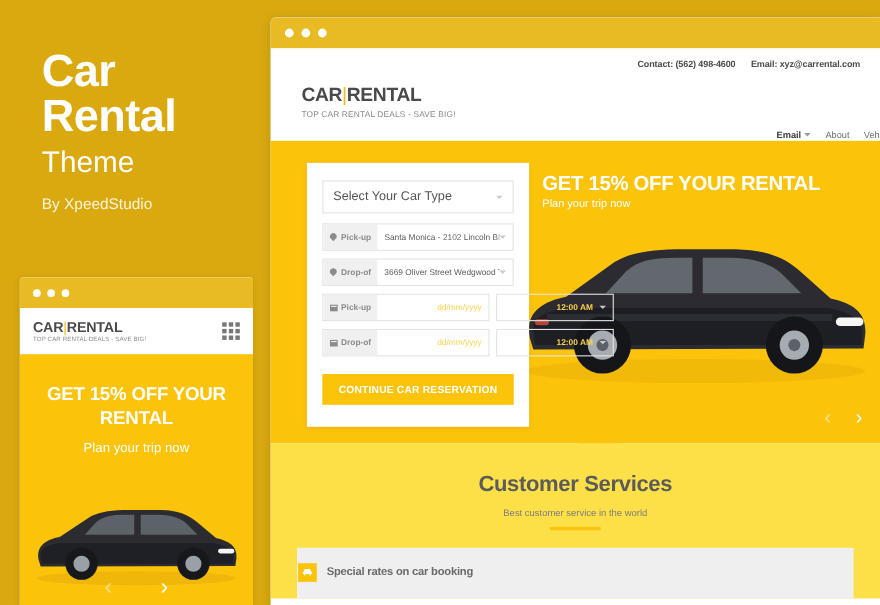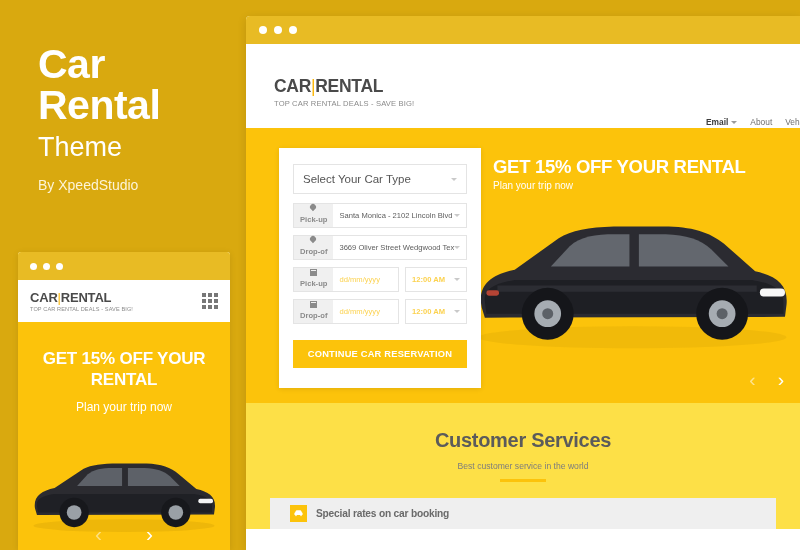--- a/index.html
+++ b/index.html
@@ -116,27 +116,27 @@
 
   
   .bookform {
     position: absolute; left: 33px; top: 20px; width: 202px;
     background: #fff; padding: 16px 14px 20px 14px;
     box-shadow: 0 1px 5px rgba(0,0,0,0.10); z-index: 5;
   }
   .fld { display: flex; margin-bottom: 7px; border: 1px solid #e4e4e4; height: 25px; align-items: stretch; }
   .fld .lab {
     background: #f0f0f0; color: #8b8b8b; font-size: 7.6px; font-weight: bold;
-    display: flex; align-items: center; gap: 3px; padding: 0 6px; white-space: nowrap; flex-direction: column;
+    display: flex; align-items: center; gap: 3px; padding: 0 6px; white-space: nowrap;
   }
   .fld .val {
     flex: 1; display: flex; align-items: center; padding: 0 6px;
     font-size: 7.6px; color: #5d5d5d; overflow: hidden; white-space: nowrap;
   }
-  .fld .val.ph { color: #fcd24f; }
+  .fld .val.ph { color: #fcd24f; margin-left: 48px; }
   .fld .arw { display:flex; align-items:center; padding-right:6px; }
   .arw-tri { width:0;height:0;border-left:3px solid transparent;border-right:3px solid transparent;border-top:3.5px solid #c9c9c9; }
   .select-big {
     border: 1px solid #e4e4e4; height: 30px; display: flex; align-items: center;
     justify-content: space-between; padding: 0 9px; margin-bottom: 9px;
     font-size: 11.5px; color: #555;
   }
   .row2 { display: flex; gap: 6px; margin-bottom: 7px; }
   .row2 .fld { flex: 1; margin-bottom: 0; }
   .row2 .fld.time { flex: 0 0 62px; font-weight: bold; }
@@ -157,22 +157,22 @@
     border: none; width: 100%; cursor: pointer; font-family: inherit;
   }
 
   
   .services { background: #fde047; padding-top: 26px; position: relative; }
   .sv-title { text-align: center; font-size: 20px; color: #5b5b5b; font-weight: bold; letter-spacing:-0.3px; }
   .sv-sub { text-align: center; font-size: 8.6px; color: #7d7d7d; margin-top: 9px; }
   .sv-rule { width: 46px; height: 2.5px; background: #fcc30b; margin: 8px auto 0 auto; }
   .cards { display: flex; gap: 9px; padding: 16px 24px 0 24px; }
   .card {
-    flex: 1; background: #efefef; height: 31px; display: flex; align-items: center;
-    gap: 9px; padding: 0 20px;
+    flex: 1; background: #efefef; height: 46px; display: flex; align-items: center;
+    gap: 9px; padding: 0 1px;
   }
   .card-ic {
     width: 17px; height: 17px; background: #fcc30b; flex: 0 0 17px;
     display: flex; align-items: center; justify-content: center;
     color: #fff; font-size: 10px; line-height: 1;
   }
   .card-lb { font-size: 10.2px; color: #6a6a6a; font-weight: bold; letter-spacing: -0.2px; }
 </style>
 </head>
 <body>
@@ -233,20 +233,24 @@
 
   <div class="browser">
 
     <div class="br-chrome">
       <i></i>
       <i></i>
       <i></i>
     </div>
 
     <div class="site-top">
+      <div class="contactbar">
+        <span>Contact: (562) 498-4600</span>
+        <span>Email: xyz@carrental.com</span>
+      </div>
       <div class="brand">
         <div class="brand-main"><span>CAR</span><span class="bar">|</span><span>RENTAL</span></div>
         <div class="brand-sub">TOP CAR RENTAL DEALS - SAVE BIG!</div>
       </div>
       <nav class="nav">
         <a href="#" class="active">
             <span>Email</span>
             <span class="caret"></span>
           </a>
         <a href="#">About</a>

